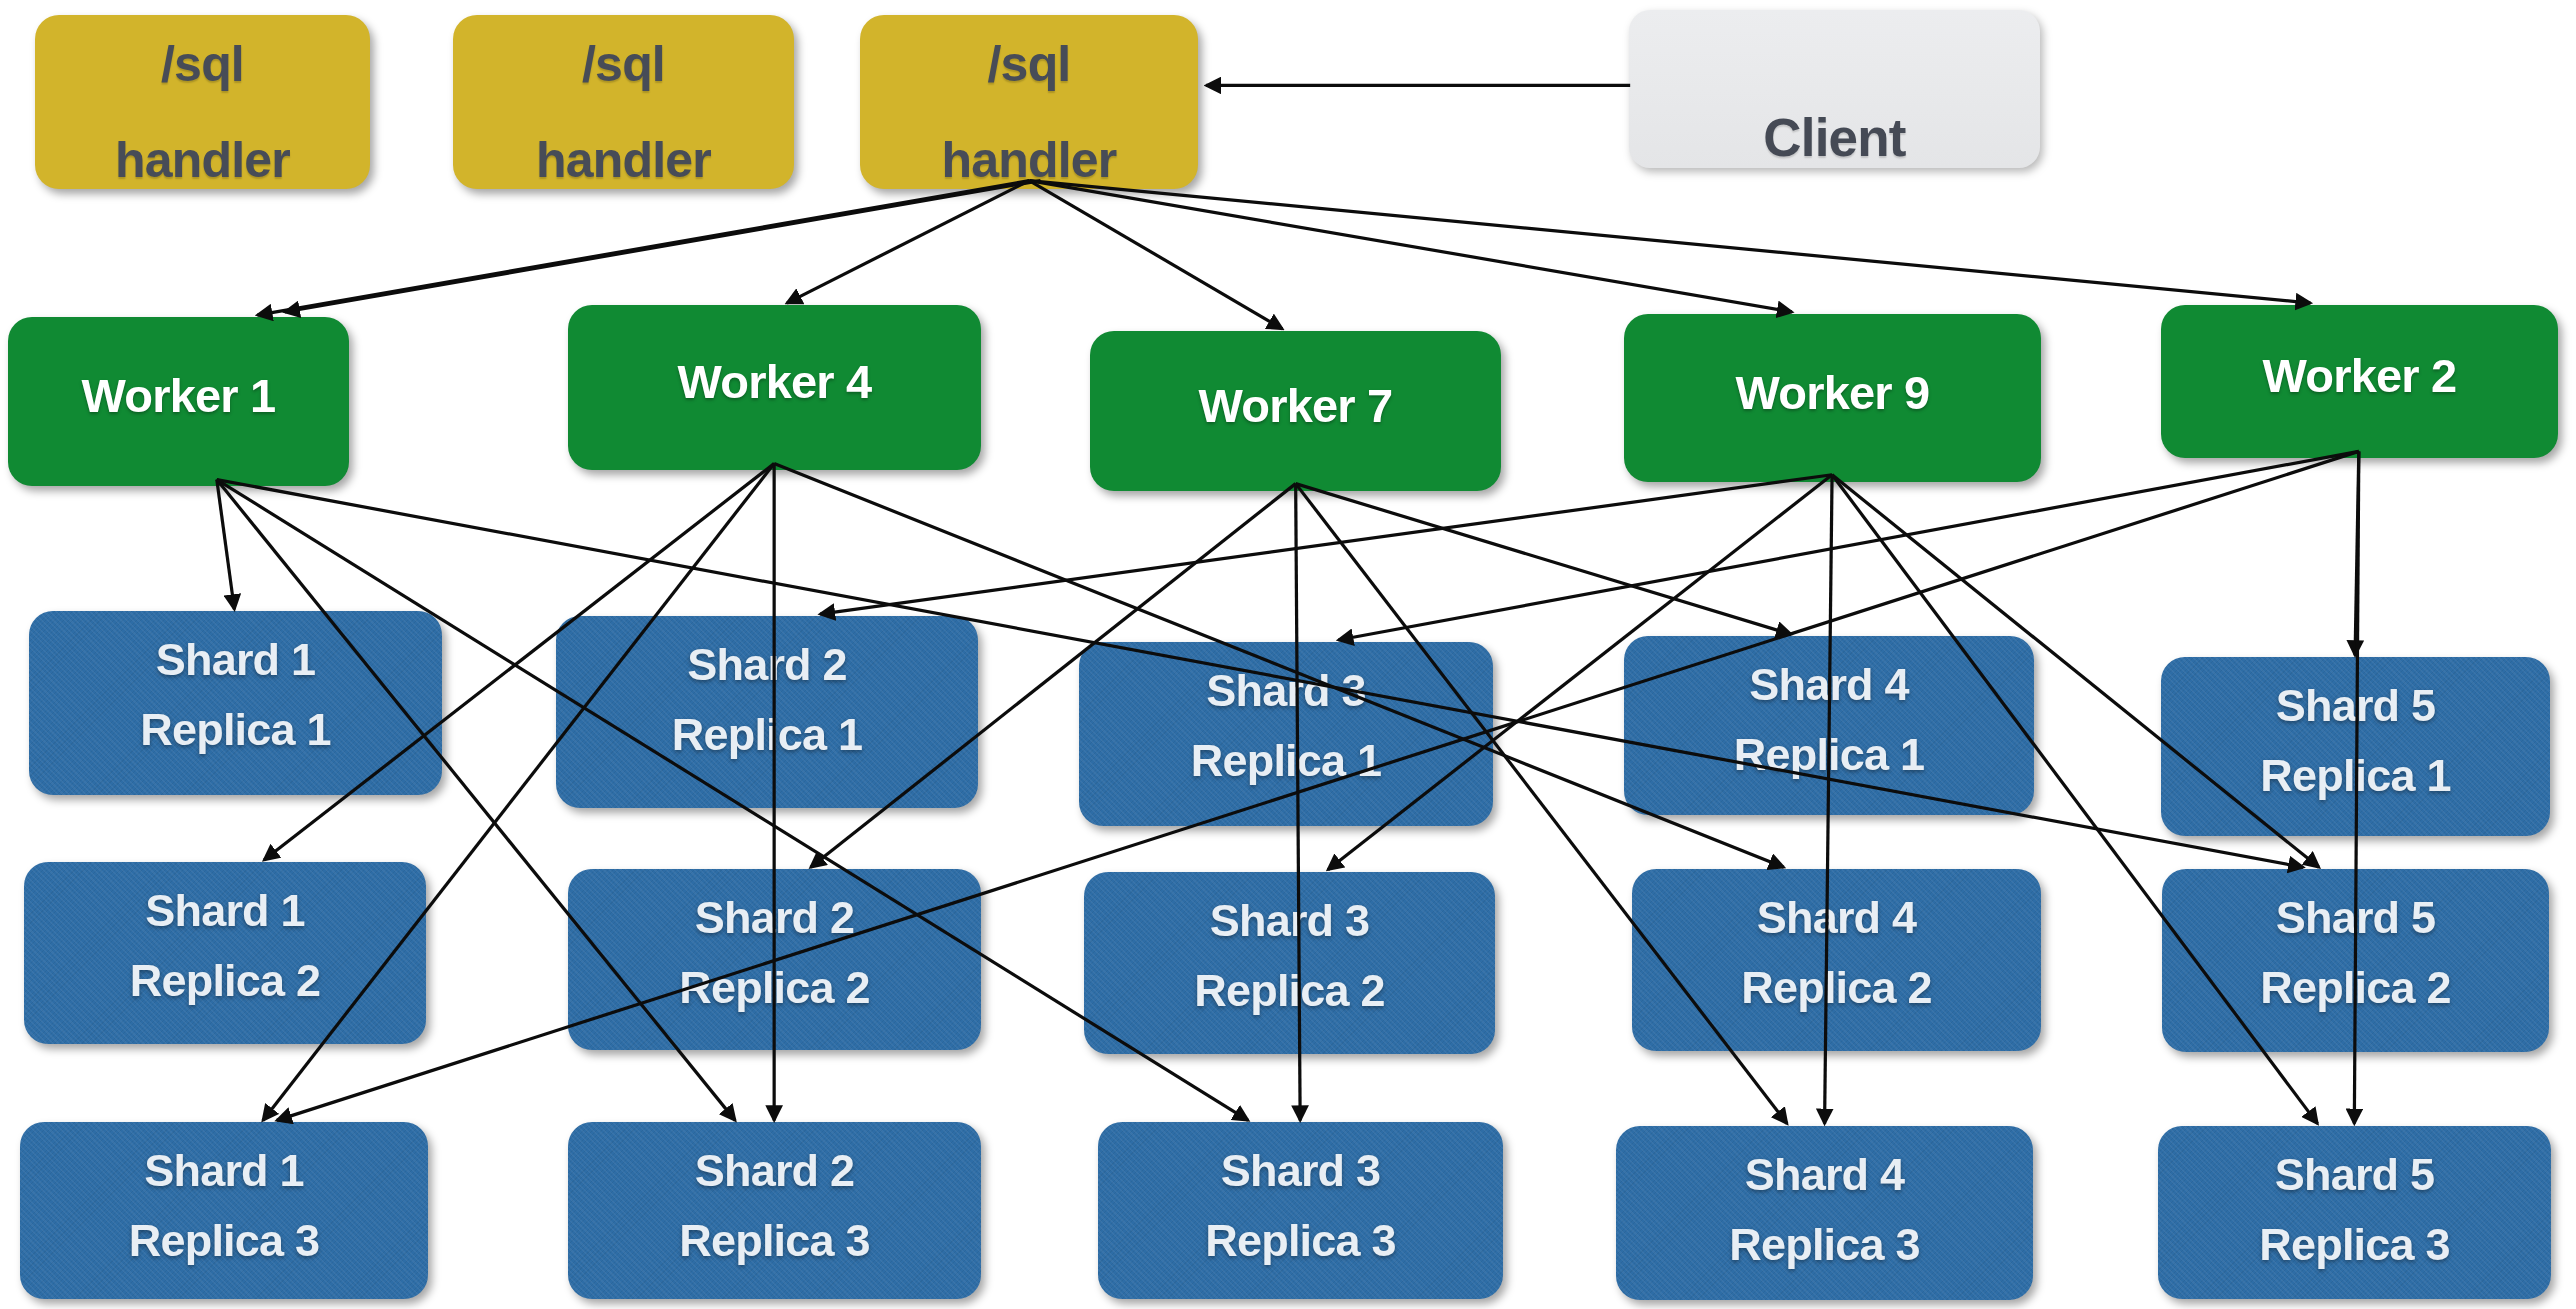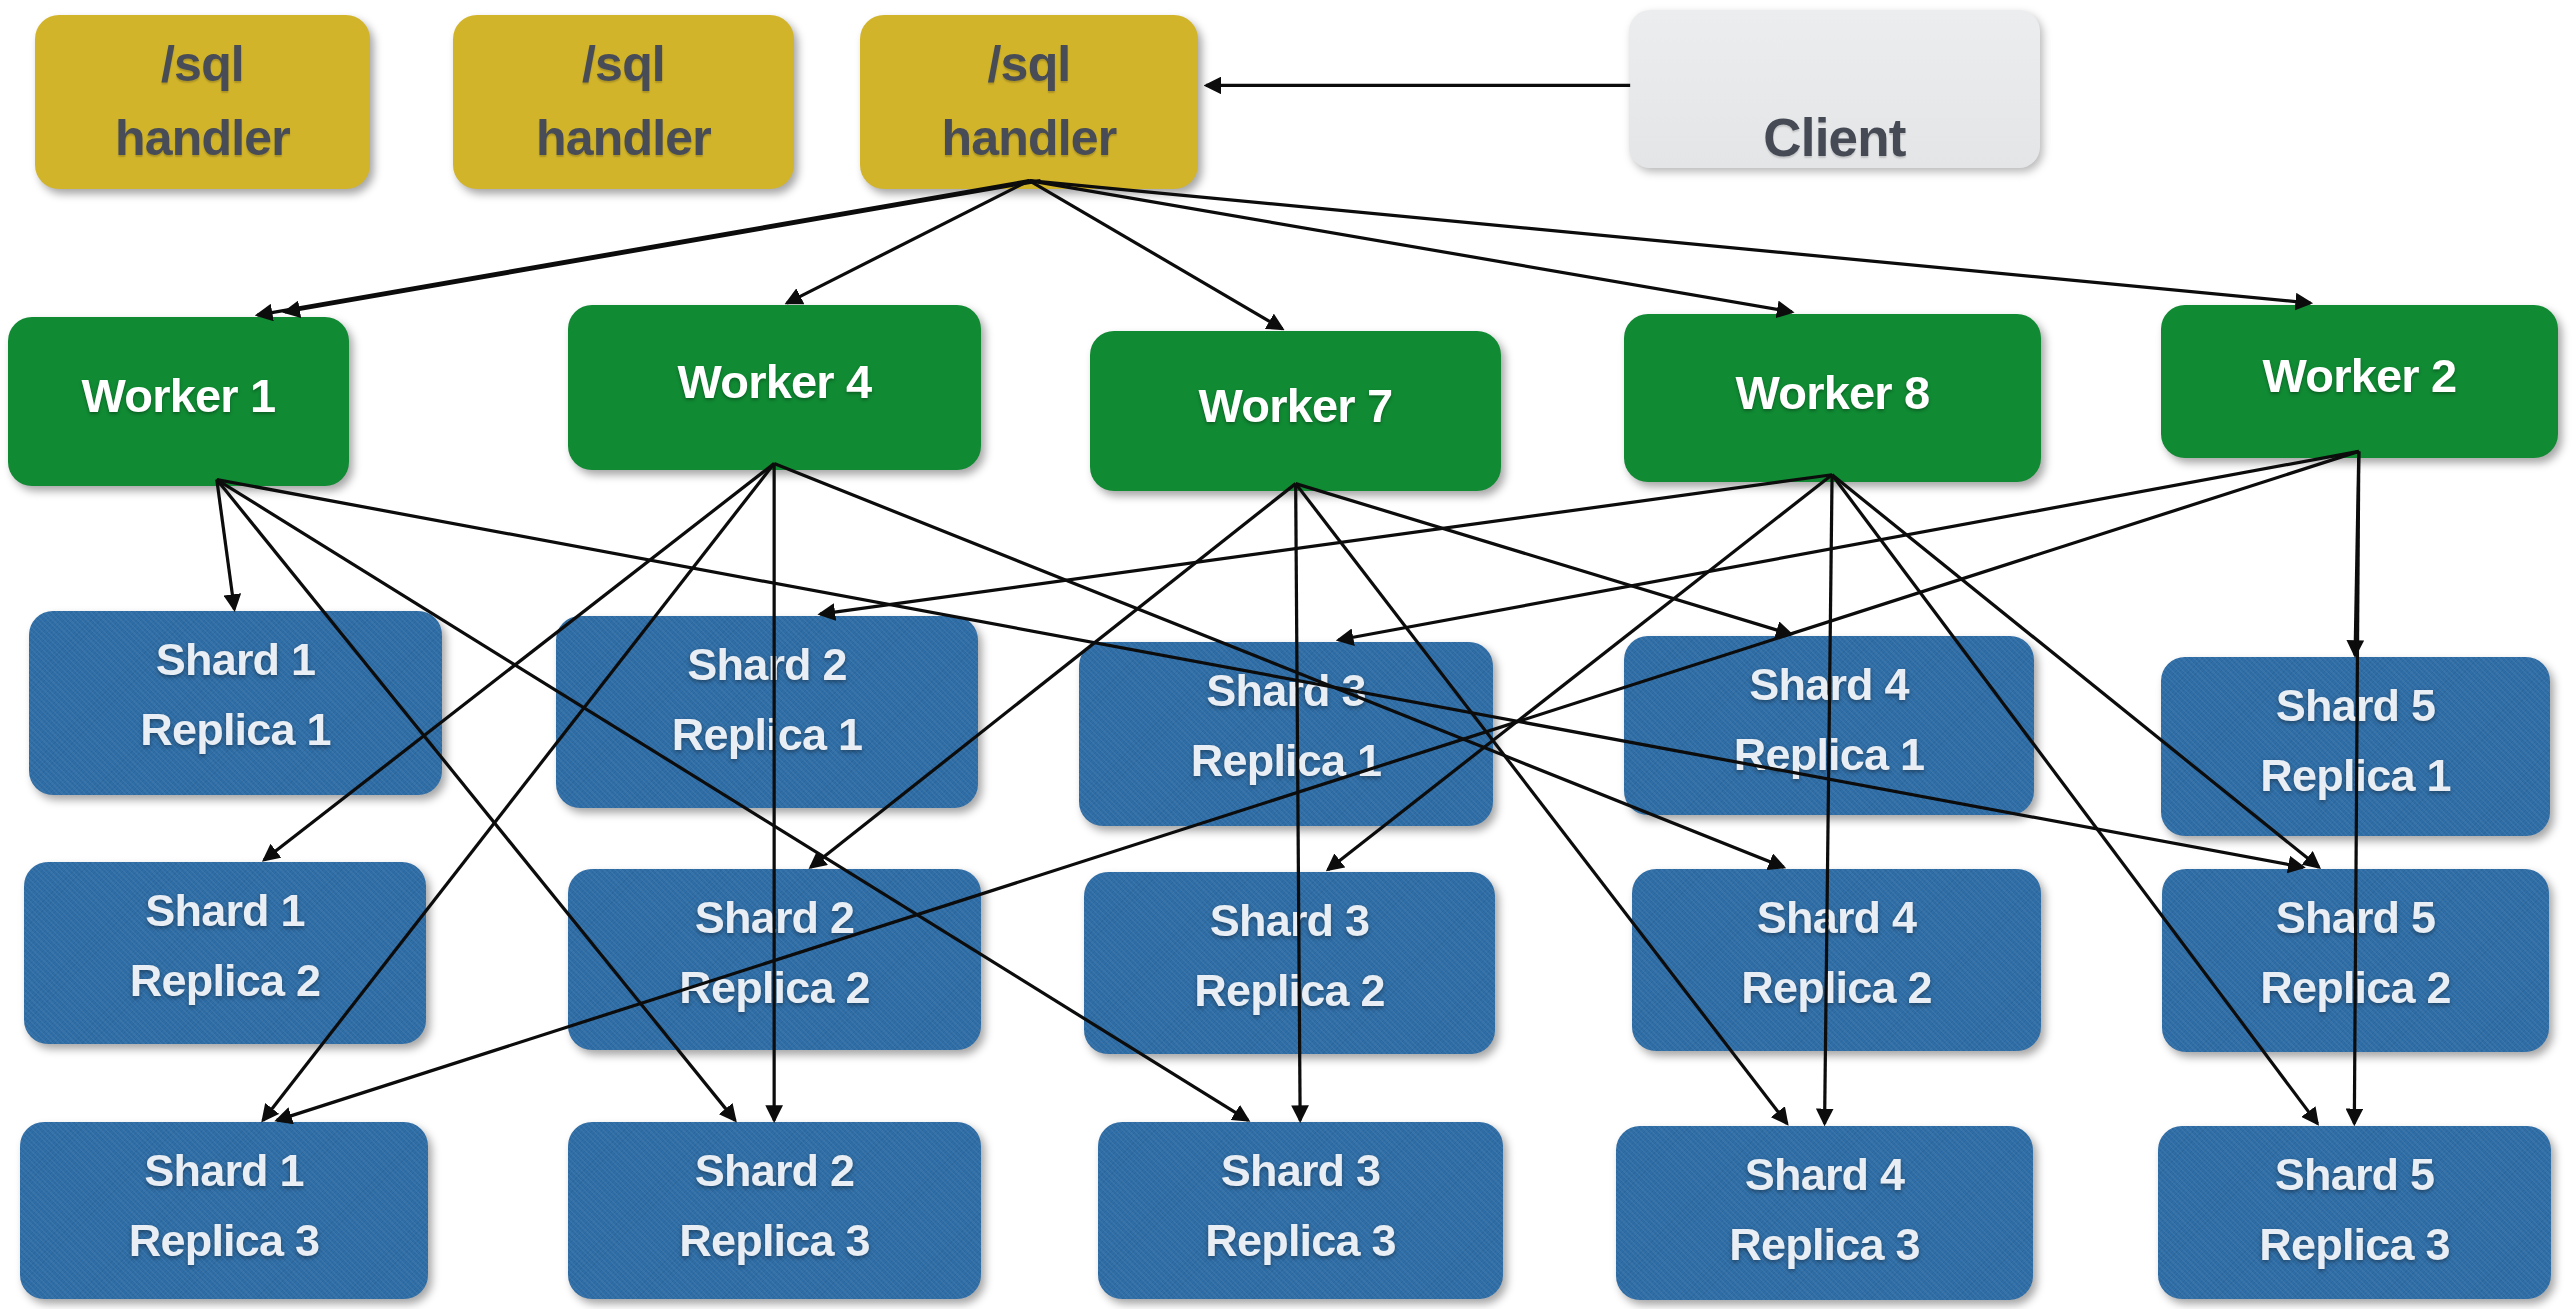--- a/index.html
+++ b/index.html
@@ -11,20 +11,21 @@
     position:absolute;border-radius:24px;box-sizing:border-box;
     display:flex;flex-direction:column;align-items:center;
     filter:drop-shadow(4px 5.6px 4px rgba(0,0,0,0.35));
   }
   .handler{
     background:var(--handler-fill,#d2b42b);
     color:var(--handler-text,#474c57);
     font-size:50px;line-height:54px;letter-spacing:-0.8px;
     padding-top:22.6px;text-align:center;
     text-shadow:0 1.6px 1.6px rgba(0,0,0,0.18);
+    gap:22px;
   }
   .client{
     background:linear-gradient(#ecedef, var(--client-fill,#e4e5e7));
     color:var(--client-text,#454a55);
     font-size:53px;letter-spacing:-0.8px;
     justify-content:flex-end;border-radius:21px;
     filter:drop-shadow(3.2px 4.8px 4px rgba(0,0,0,0.28));
     text-shadow:0 1.6px 1.6px rgba(0,0,0,0.15);
   }
   .worker{
@@ -72,21 +73,21 @@
   <div class="node worker" style="left:8px;top:317px;width:341px;height:169px;">
     <span class="lbl">Worker 1</span>
   </div>
   <div class="node worker" style="left:568px;top:305px;width:413px;height:165px;">
     <span class="lbl">Worker 4</span>
   </div>
   <div class="node worker" style="left:1090px;top:331px;width:411px;height:160px;">
     <span class="lbl">Worker 7</span>
   </div>
   <div class="node worker" style="left:1624px;top:314px;width:417px;height:168px;">
-    <span class="lbl">Worker 8</span>
+    <span class="lbl">Worker 9</span>
   </div>
   <div class="node worker" style="left:2161px;top:305px;width:397px;height:153px;">
     <span class="lbl">Worker 2</span>
   </div>
 
   <div class="node shard" style="left:29px;top:611px;width:413px;height:184px;">
     <span>Shard 1</span>
     <span class="line2">Replica 1</span>
   </div>
   <div class="node shard" style="left:556px;top:616px;width:422px;height:192px;">

